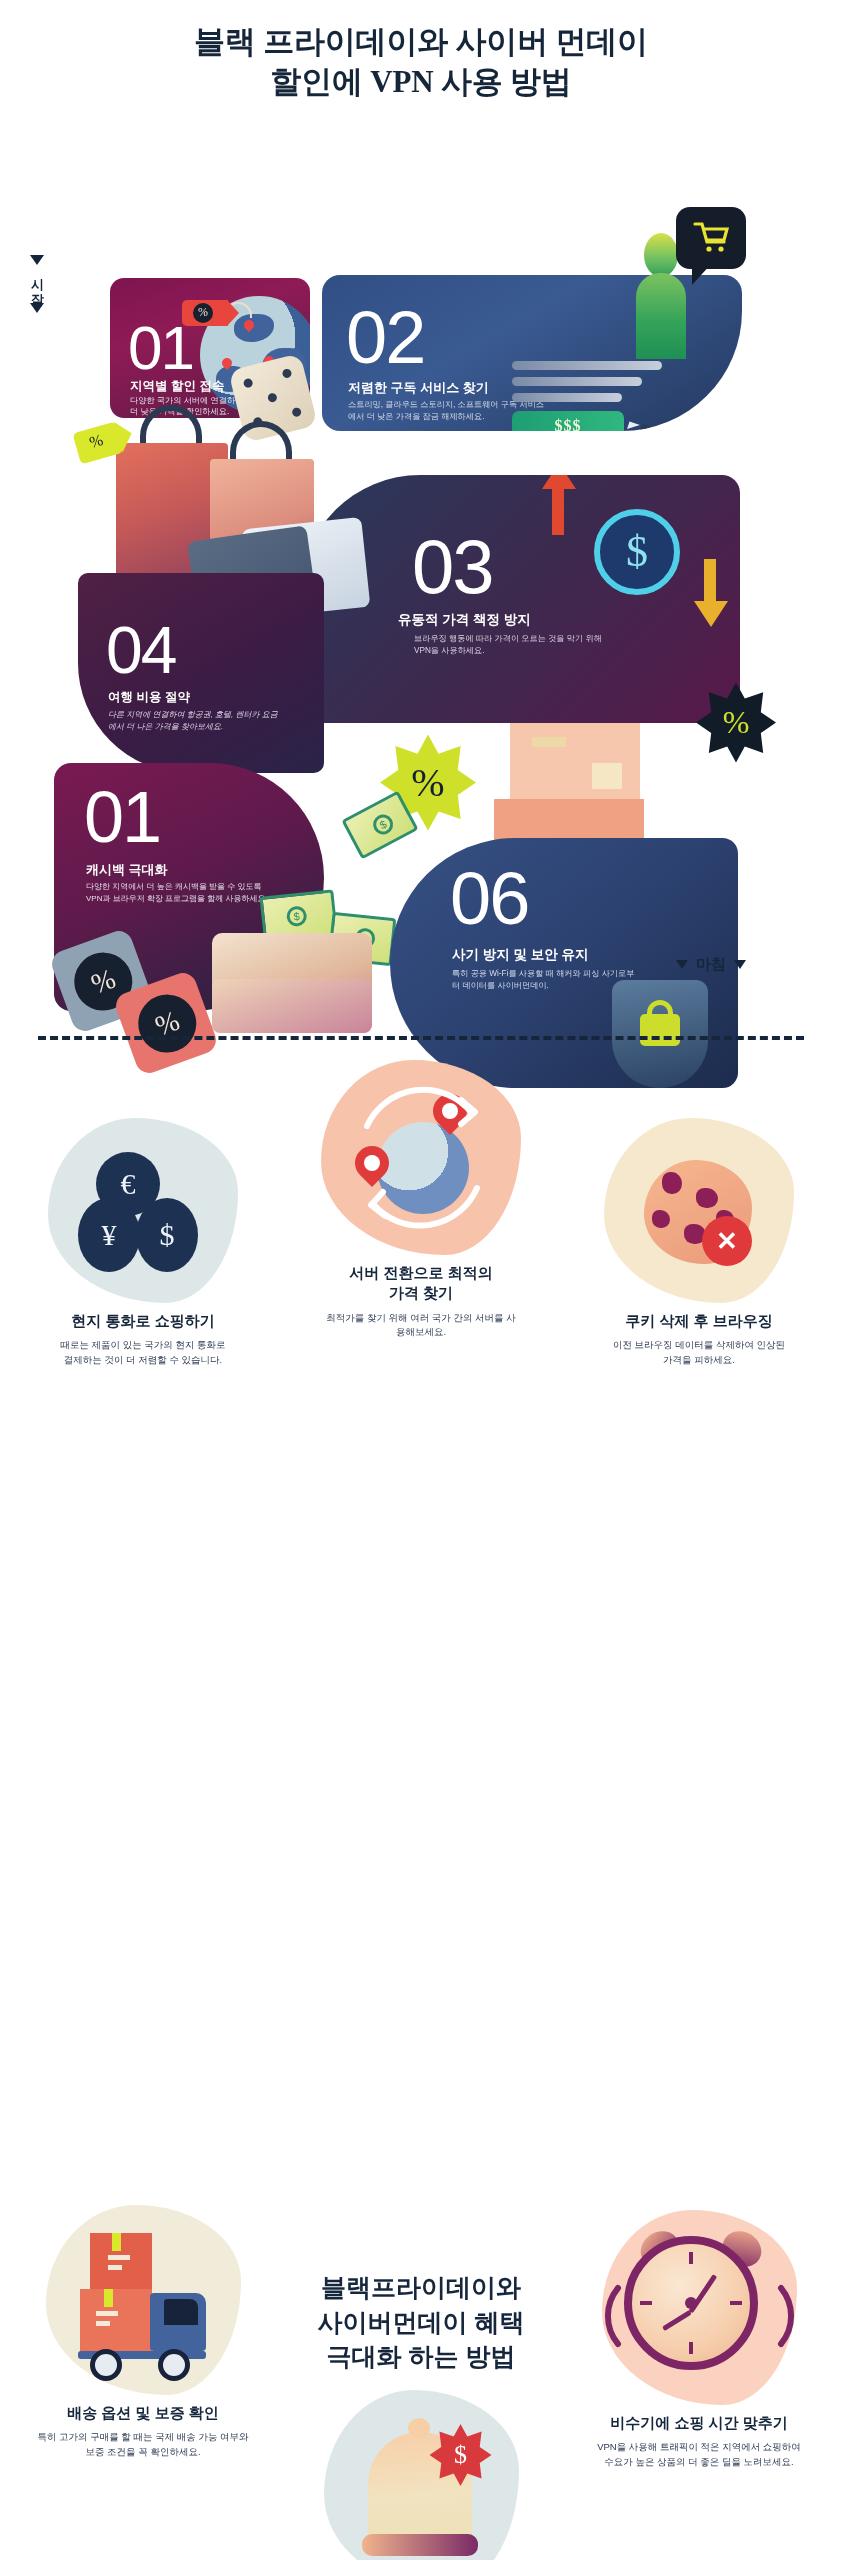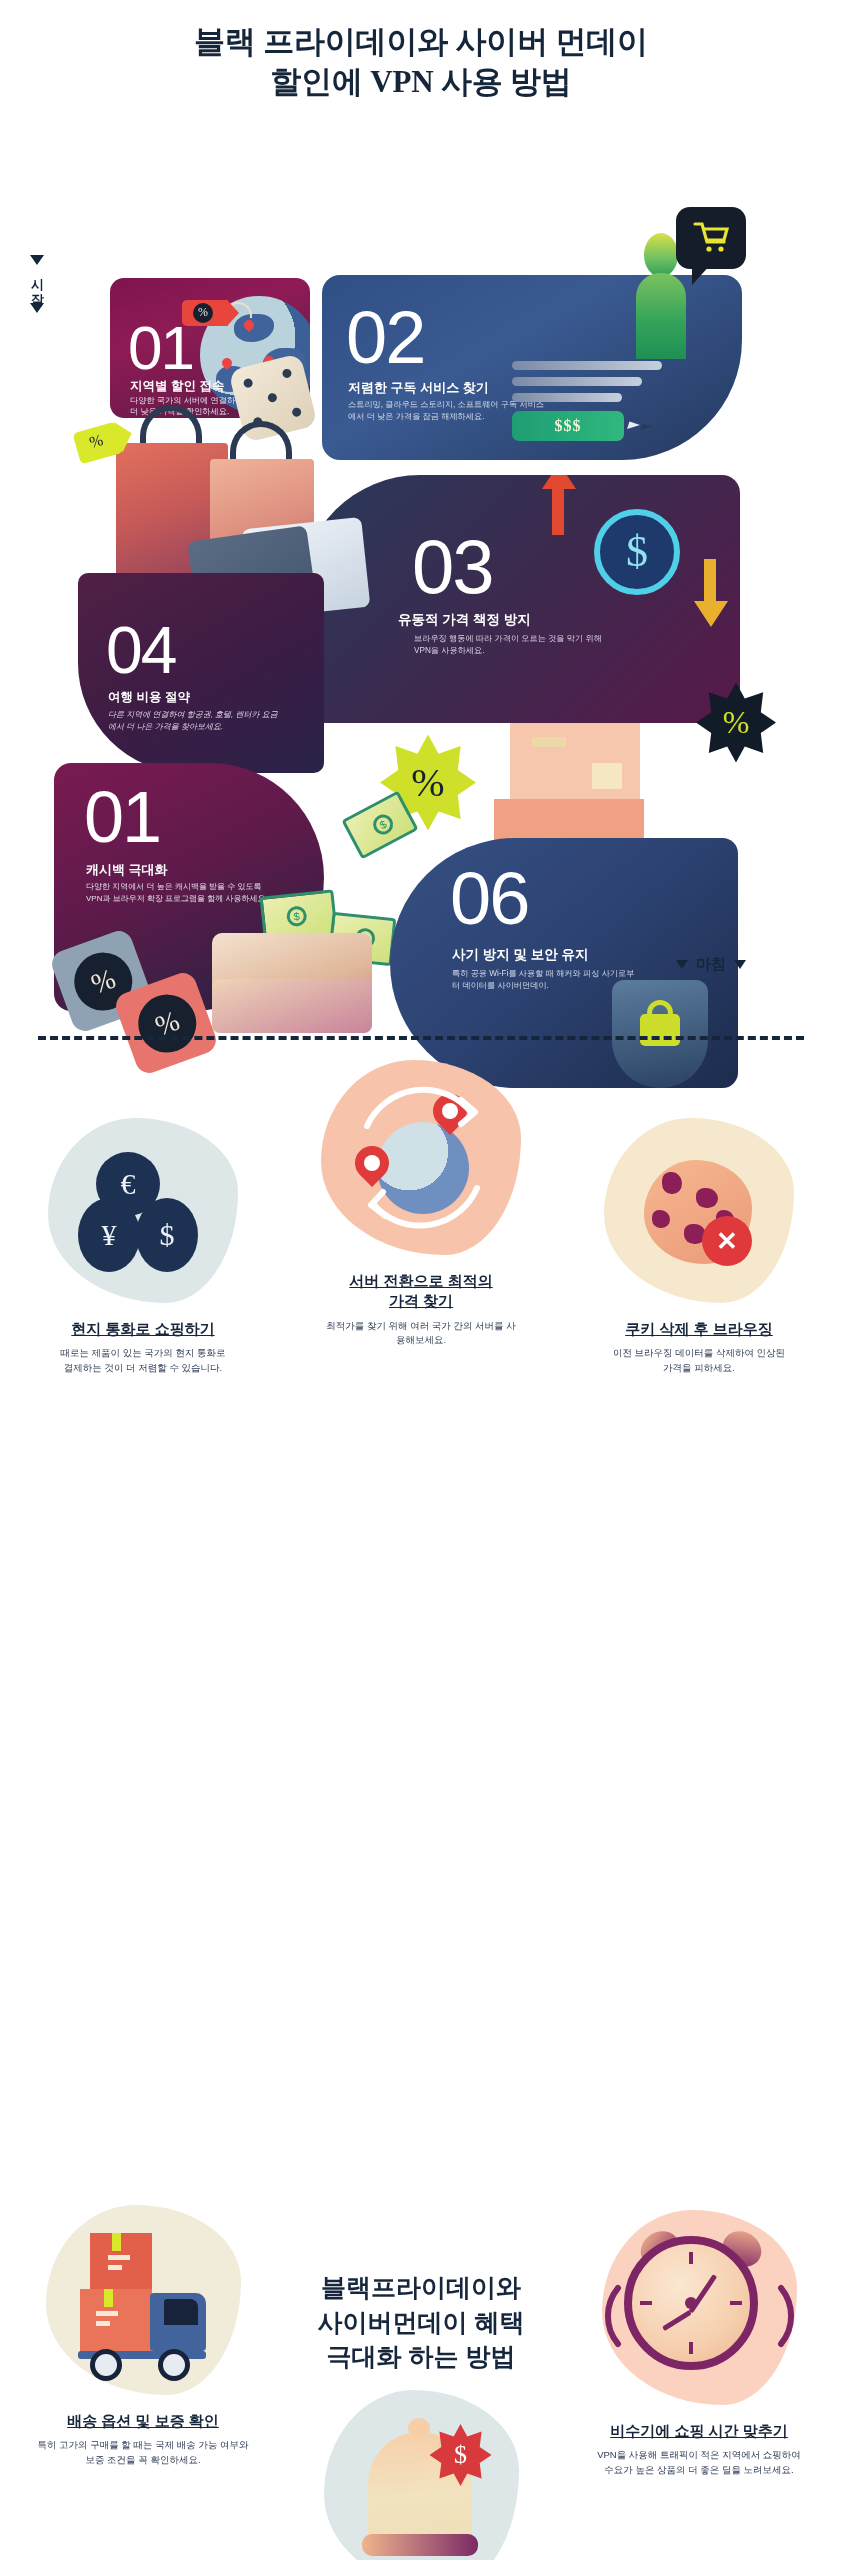--- a/index.html
+++ b/index.html
@@ -71,21 +71,21 @@
   .globe01 .land { position:absolute; background:#41639c; border-radius:50% 40% 60% 45%; }
   .pin { position:absolute; width:10px; height:13px; }
   .pin i { position:absolute; top:0; left:0; width:10px; height:10px; background:#ef4444; border-radius:50% 50% 50% 0; transform:rotate(-45deg); }
   .tag01 { position:absolute; left:72px; top:22px; width:46px; height:26px; background:#e8453c; border-radius:5px 0 0 5px; }
   .tag01:after { content:""; position:absolute; right:-11px; top:0; border-top:13px solid transparent; border-bottom:13px solid transparent; border-left:12px solid #e8453c; }
   .tag01 .pcircle { position:absolute; left:11px; top:3px; width:20px; height:20px; border-radius:50%; background:#16202e; color:#f2e6d8; font-size:12px; display:flex;align-items:center;justify-content:center; font-family:"Liberation Serif",serif;}
   .tagstring { position:absolute; left:114px; top:24px; width:28px; height:16px; border:2px solid #ecddcd; border-bottom:none; border-radius:14px 14px 0 0; border-left-color:transparent;}
 
   
   #card02 {
-    left:322px; top:172px; width:420px; height:185px;
+    left:322px; top:172px; width:420px; height:156px;
     border-radius: 18px 18px 120px 18px;
     background: linear-gradient(150deg, #2f4f85 0%, #3a5a92 40%, #24395f 100%);
   }
   #card02 .num { position:absolute; left:24px; top:30px; font-size:74px; }
   #card02 .ttl { position:absolute; left:26px; top:104px; font-size:13px; }
   #card02 .desc { position:absolute; left:26px; top:124px; width:200px; font-size:8.2px; line-height:1.5; color:#d6dceb;}
 
   .chatbubble { position:absolute; right:16px; top:-52px; width:70px; height:62px; background:#151d2b; border-radius:14px; }
   .chatbubble:after { content:""; position:absolute; left:16px; bottom:-16px; border-left:0 solid transparent; border-right:20px solid transparent; border-top:22px solid #151d2b; }
   .cart { position:absolute; left:17px; top:14px; width:36px; height:32px; }
@@ -207,21 +207,21 @@
     display:flex;align-items:center;justify-content:center;font-size:28px;font-family:"Liberation Serif",serif;}
 
   
   .divider { position:absolute; left:38px; top:1036px; width:766px; height:0;
     border-top: 4px dashed #15263a; }
 
   
   .tips { position:absolute; top:1070px; left:0; width:842px; height:1490px; }
   .tip { position:absolute; text-align:center; }
   .tip .blob { position:relative; margin:0 auto; }
-  .tip h3 { font-size:15px; font-weight:700; color:#16263c; margin-top:16px; line-height:1.35;text-decoration:underline; }
+  .tip h3 { font-size:15px; font-weight:700; color:#16263c; margin-top:8px; line-height:1.35; }
   .tip p { font-size:9.5px; font-weight:400; color:#2b3a52; line-height:1.55; margin-top:7px; }
 
   .blobshape { border-radius: 46% 54% 38% 62% / 52% 40% 60% 48%; }
 
   .centerTitle { position:absolute; left:0; width:842px; text-align:center; top:1200px;
     font-size:25px; font-weight:700; line-height:1.38; color:#16263c; }
 
   
   .coin { position:absolute; border-radius:50%; background:#1d3152; color:#eef3f9;
     display:flex;align-items:center;justify-content:center; font-family:"Liberation Serif",serif; }

